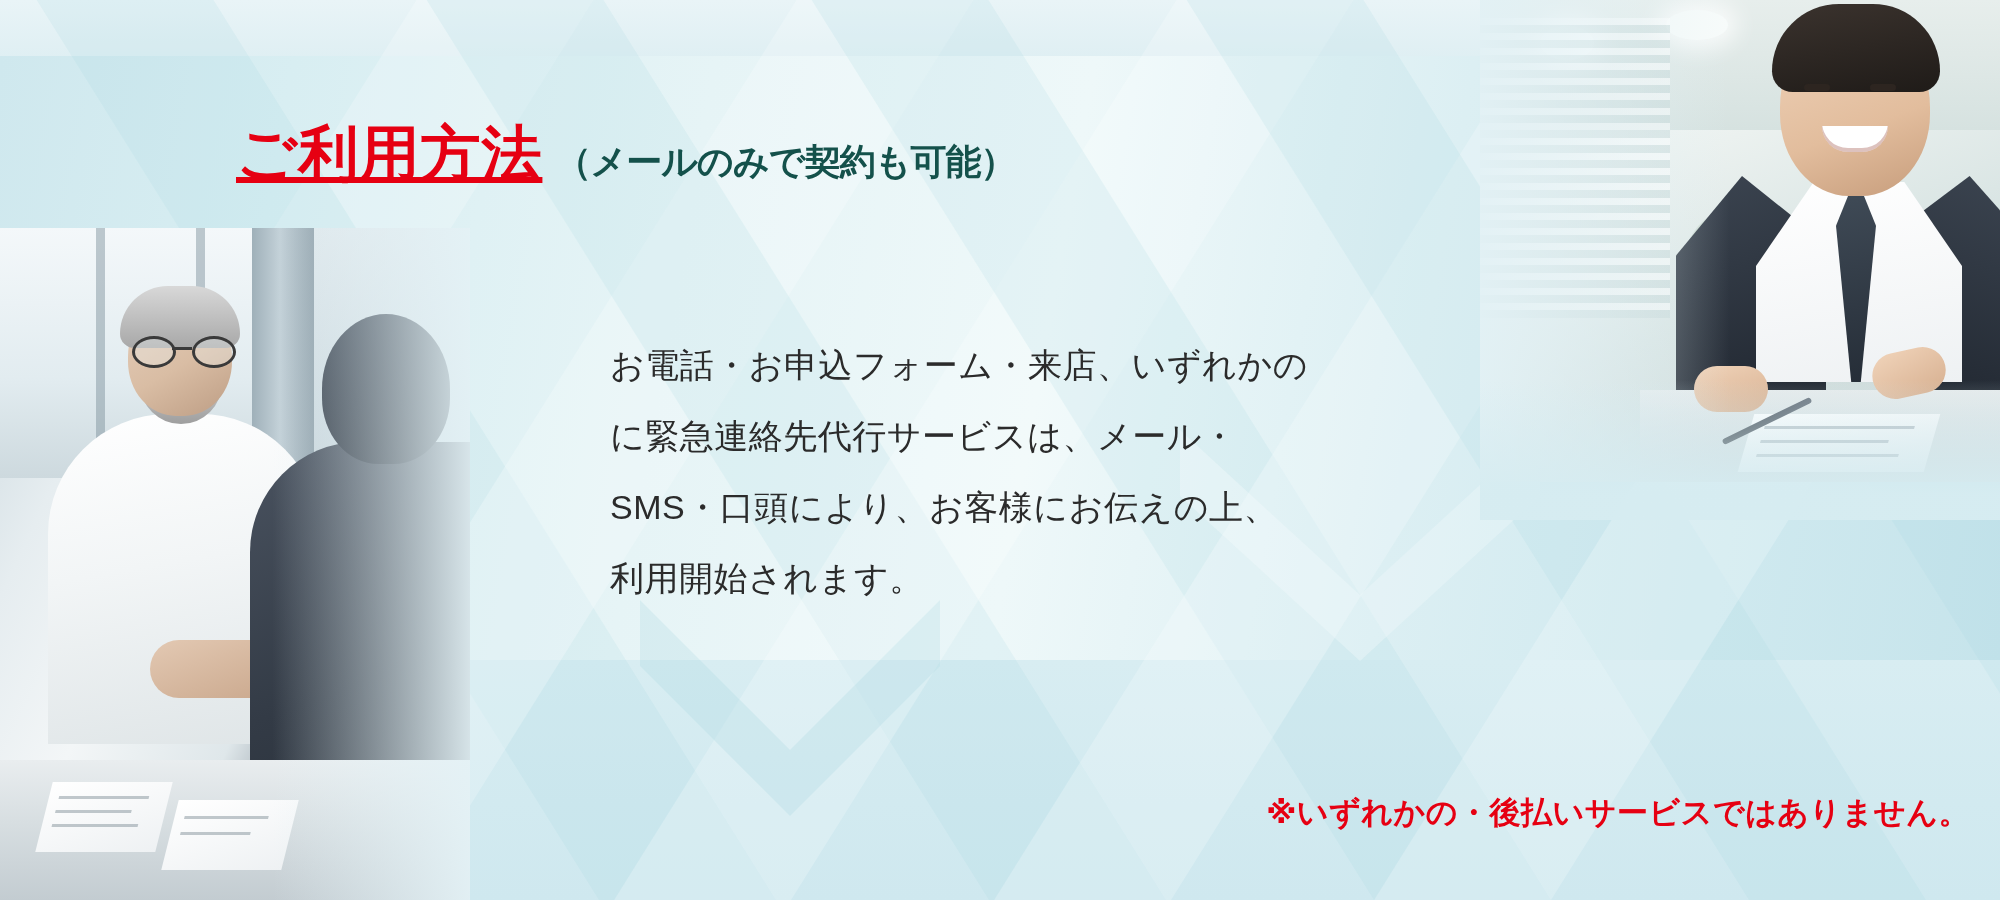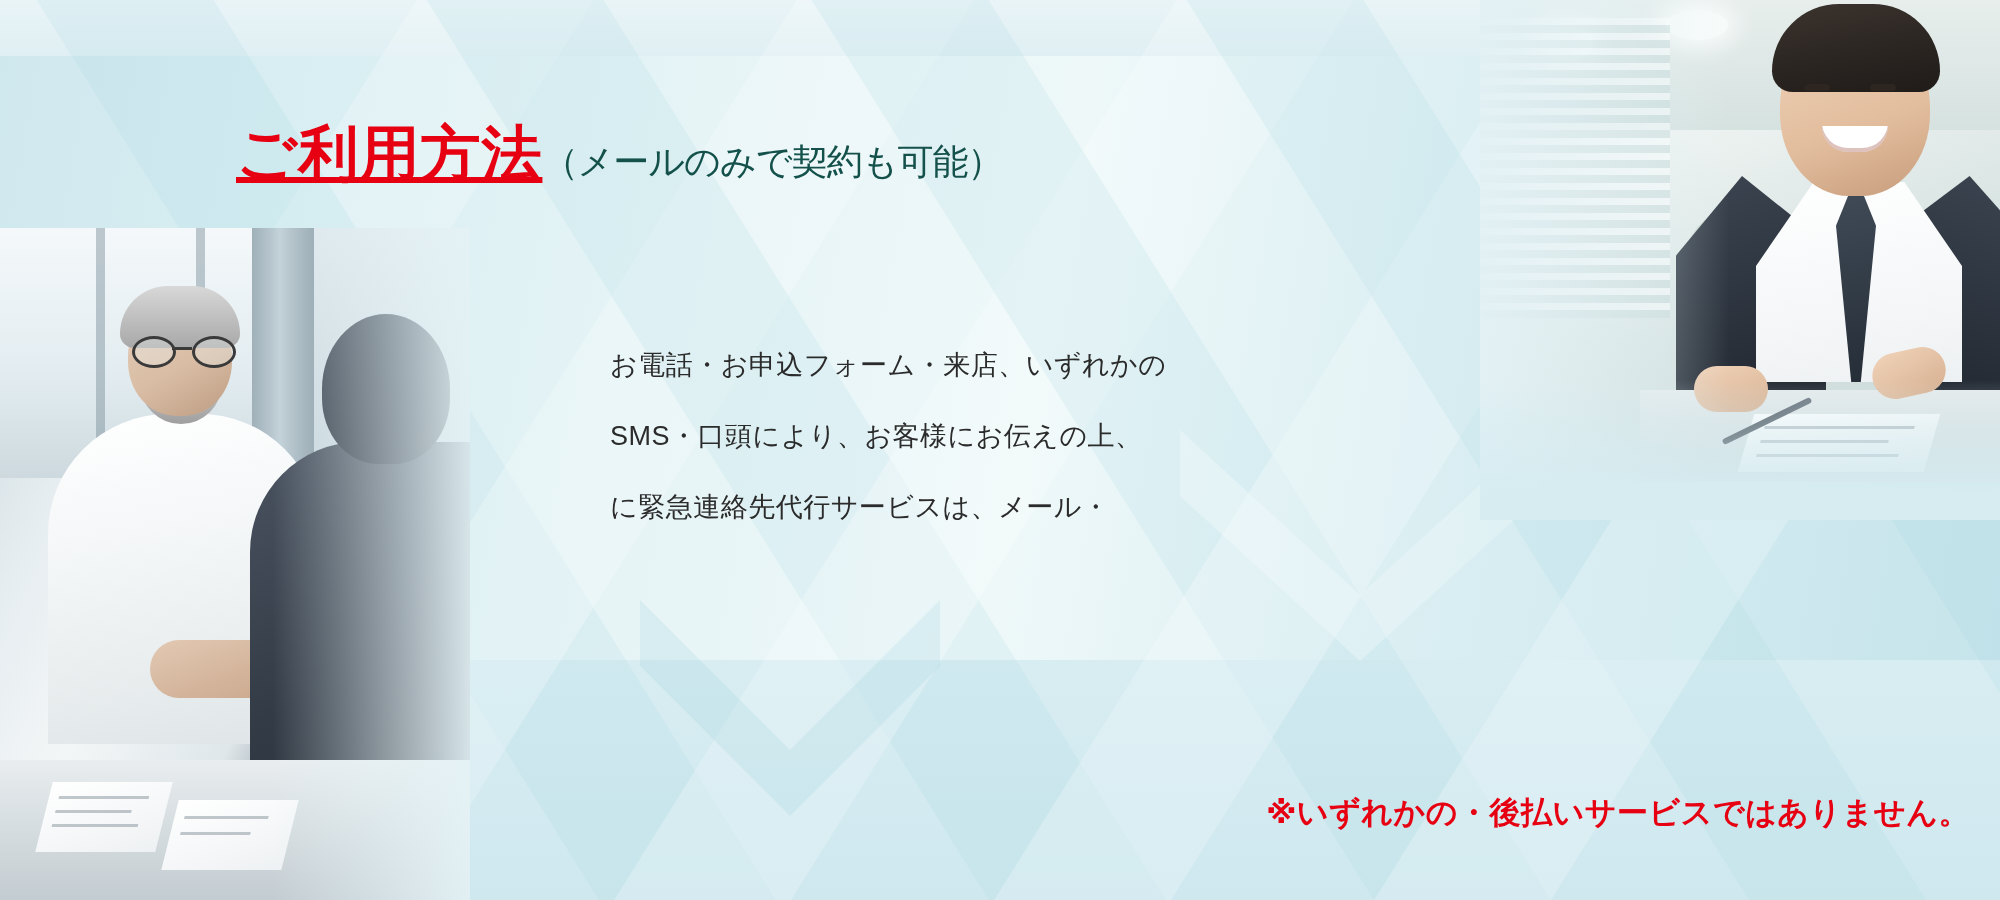--- a/index.html
+++ b/index.html
@@ -279,32 +279,33 @@
     font-size: 60px;
     font-weight: bold;
     color: #e60012;
     letter-spacing: 1px;
     line-height: 1;
     text-decoration: underline;
   }
   .headline-sub {
     font-size: 36px;
     color: #14514b;
-    margin-left: 0;
+    margin-left: 13px;
     letter-spacing: -1px;
     line-height: 1;
+    font-weight: bold;
   }
 
   .body-copy {
     position: absolute;
     left: 610px;
     top: 330px;
     z-index: 40;
     color: #2b2b2b;
-    font-size: 27px;
+    font-size: 34px;
     line-height: 71px;
     letter-spacing: 0.5px;
     white-space: nowrap;
   }
   .body-copy .line { display: block; }
 
   .footnote {
     position: absolute;
     right: 30px;
     top: 792px;
@@ -409,19 +410,20 @@
   <div class="feather-right"></div>
   <div class="feather-right-bottom"></div>
 
   <div class="headline">
     <span class="headline-main">ご利用方法</span>
     <span class="headline-sub">（メールのみで契約も可能）</span>
   </div>
 
   <div class="body-copy">
     <span class="line">お電話・お申込フォーム・来店、いずれかの</span>
+    <span class="line">に緊急連絡先代行サービスは、メール・</span>
     <span class="line">SMS・口頭により、お客様にお伝えの上、</span>
-    <span class="line">に緊急連絡先代行サービスは、メール・</span>
+    <span class="line">利用開始されます。</span>
   </div>
 
   <div class="footnote">※いずれかの・後払いサービスではありません。</div>
 
 </div>
 
 </body></html>

